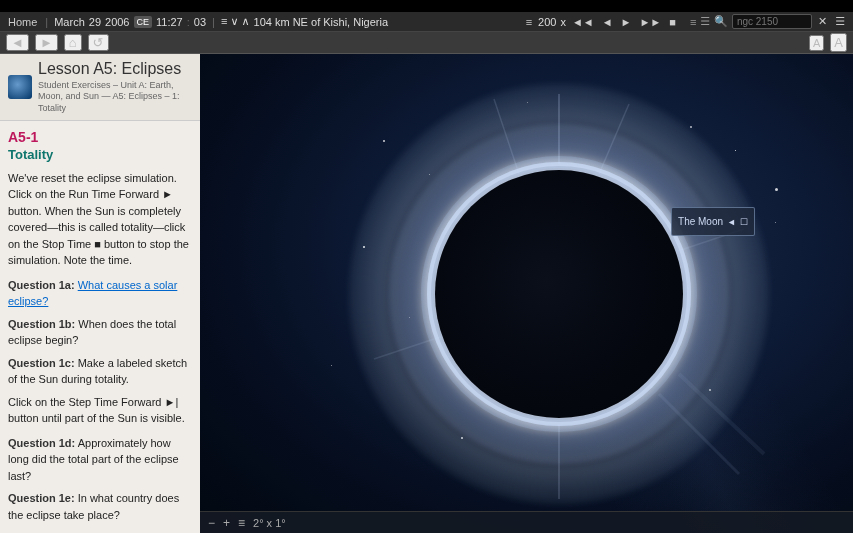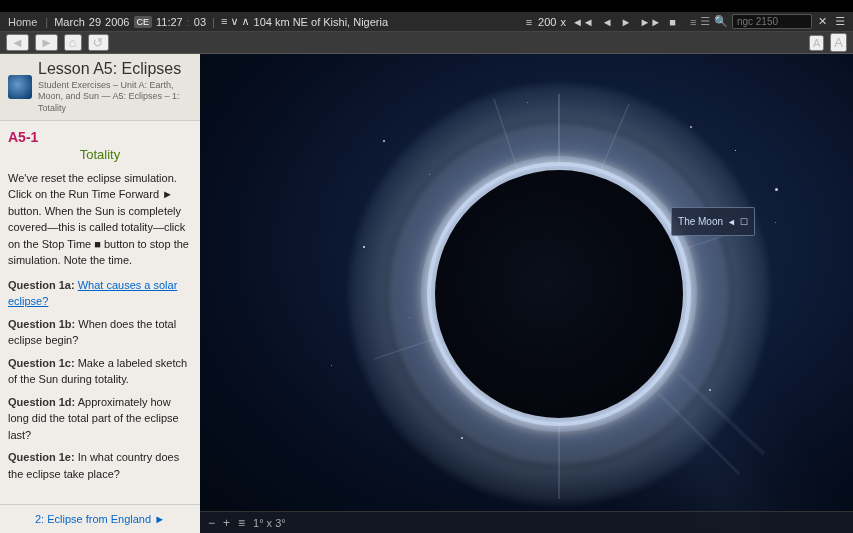--- a/index.html
+++ b/index.html
@@ -145,24 +145,23 @@
     }
 
     #section-id {
       font-size: 14px;
       font-weight: bold;
       color: #be185d;
       margin-bottom: 2px;
     }
     #section-title {
       font-size: 13px;
-      font-weight: normal;
-      color: #4d7c0f;
+      font-weight: bold;
+      color: #0f766e;
       margin-bottom: 8px;
-      text-align: center;
     }
 
     #content-text {
       font-size: 11px;
       color: #222;
       line-height: 1.5;
       margin-bottom: 8px;
     }
 
     .question {
@@ -432,20 +431,21 @@
       <div class="question">
         <span class="q-label">Question 1b:</span>
         <span> </span><span>When does the total eclipse begin?</span>
       </div>
 
       <div class="question">
         <span class="q-label">Question 1c:</span>
         <span>Make a labeled sketch of the Sun during totality.</span>
       </div>
 
+      <div id="content-text" style="margin-bottom:8px;">Click on the Step Time Forward ►| button until part of the Sun is visible.</div>
 
       <div class="question">
         <span class="q-label">Question 1d:</span>
         <span>Approximately how long did the total part of the eclipse last?</span>
       </div>
 
       <div class="question">
         <span class="q-label">Question 1e:</span>
         <span>In what country does the eclipse take place?</span>
       </div>
@@ -503,18 +503,18 @@
     <div id="moon-label">
       <span>The Moon</span>
       <span style="font-size:9px;">◄</span>
       <span style="font-size:9px;cursor:pointer;">☐</span>
     </div>
 
     <div id="bottom-bar">
       <span class="bb-btn">−</span>
       <span class="bb-btn">+</span>
       <span class="bb-btn">≡</span>
-      <span class="bb-text">1° x 3°</span>
+      <span class="bb-text">2° x 1°</span>
     </div>
 
   </div>
 
 </div>
 
 </body></html>

